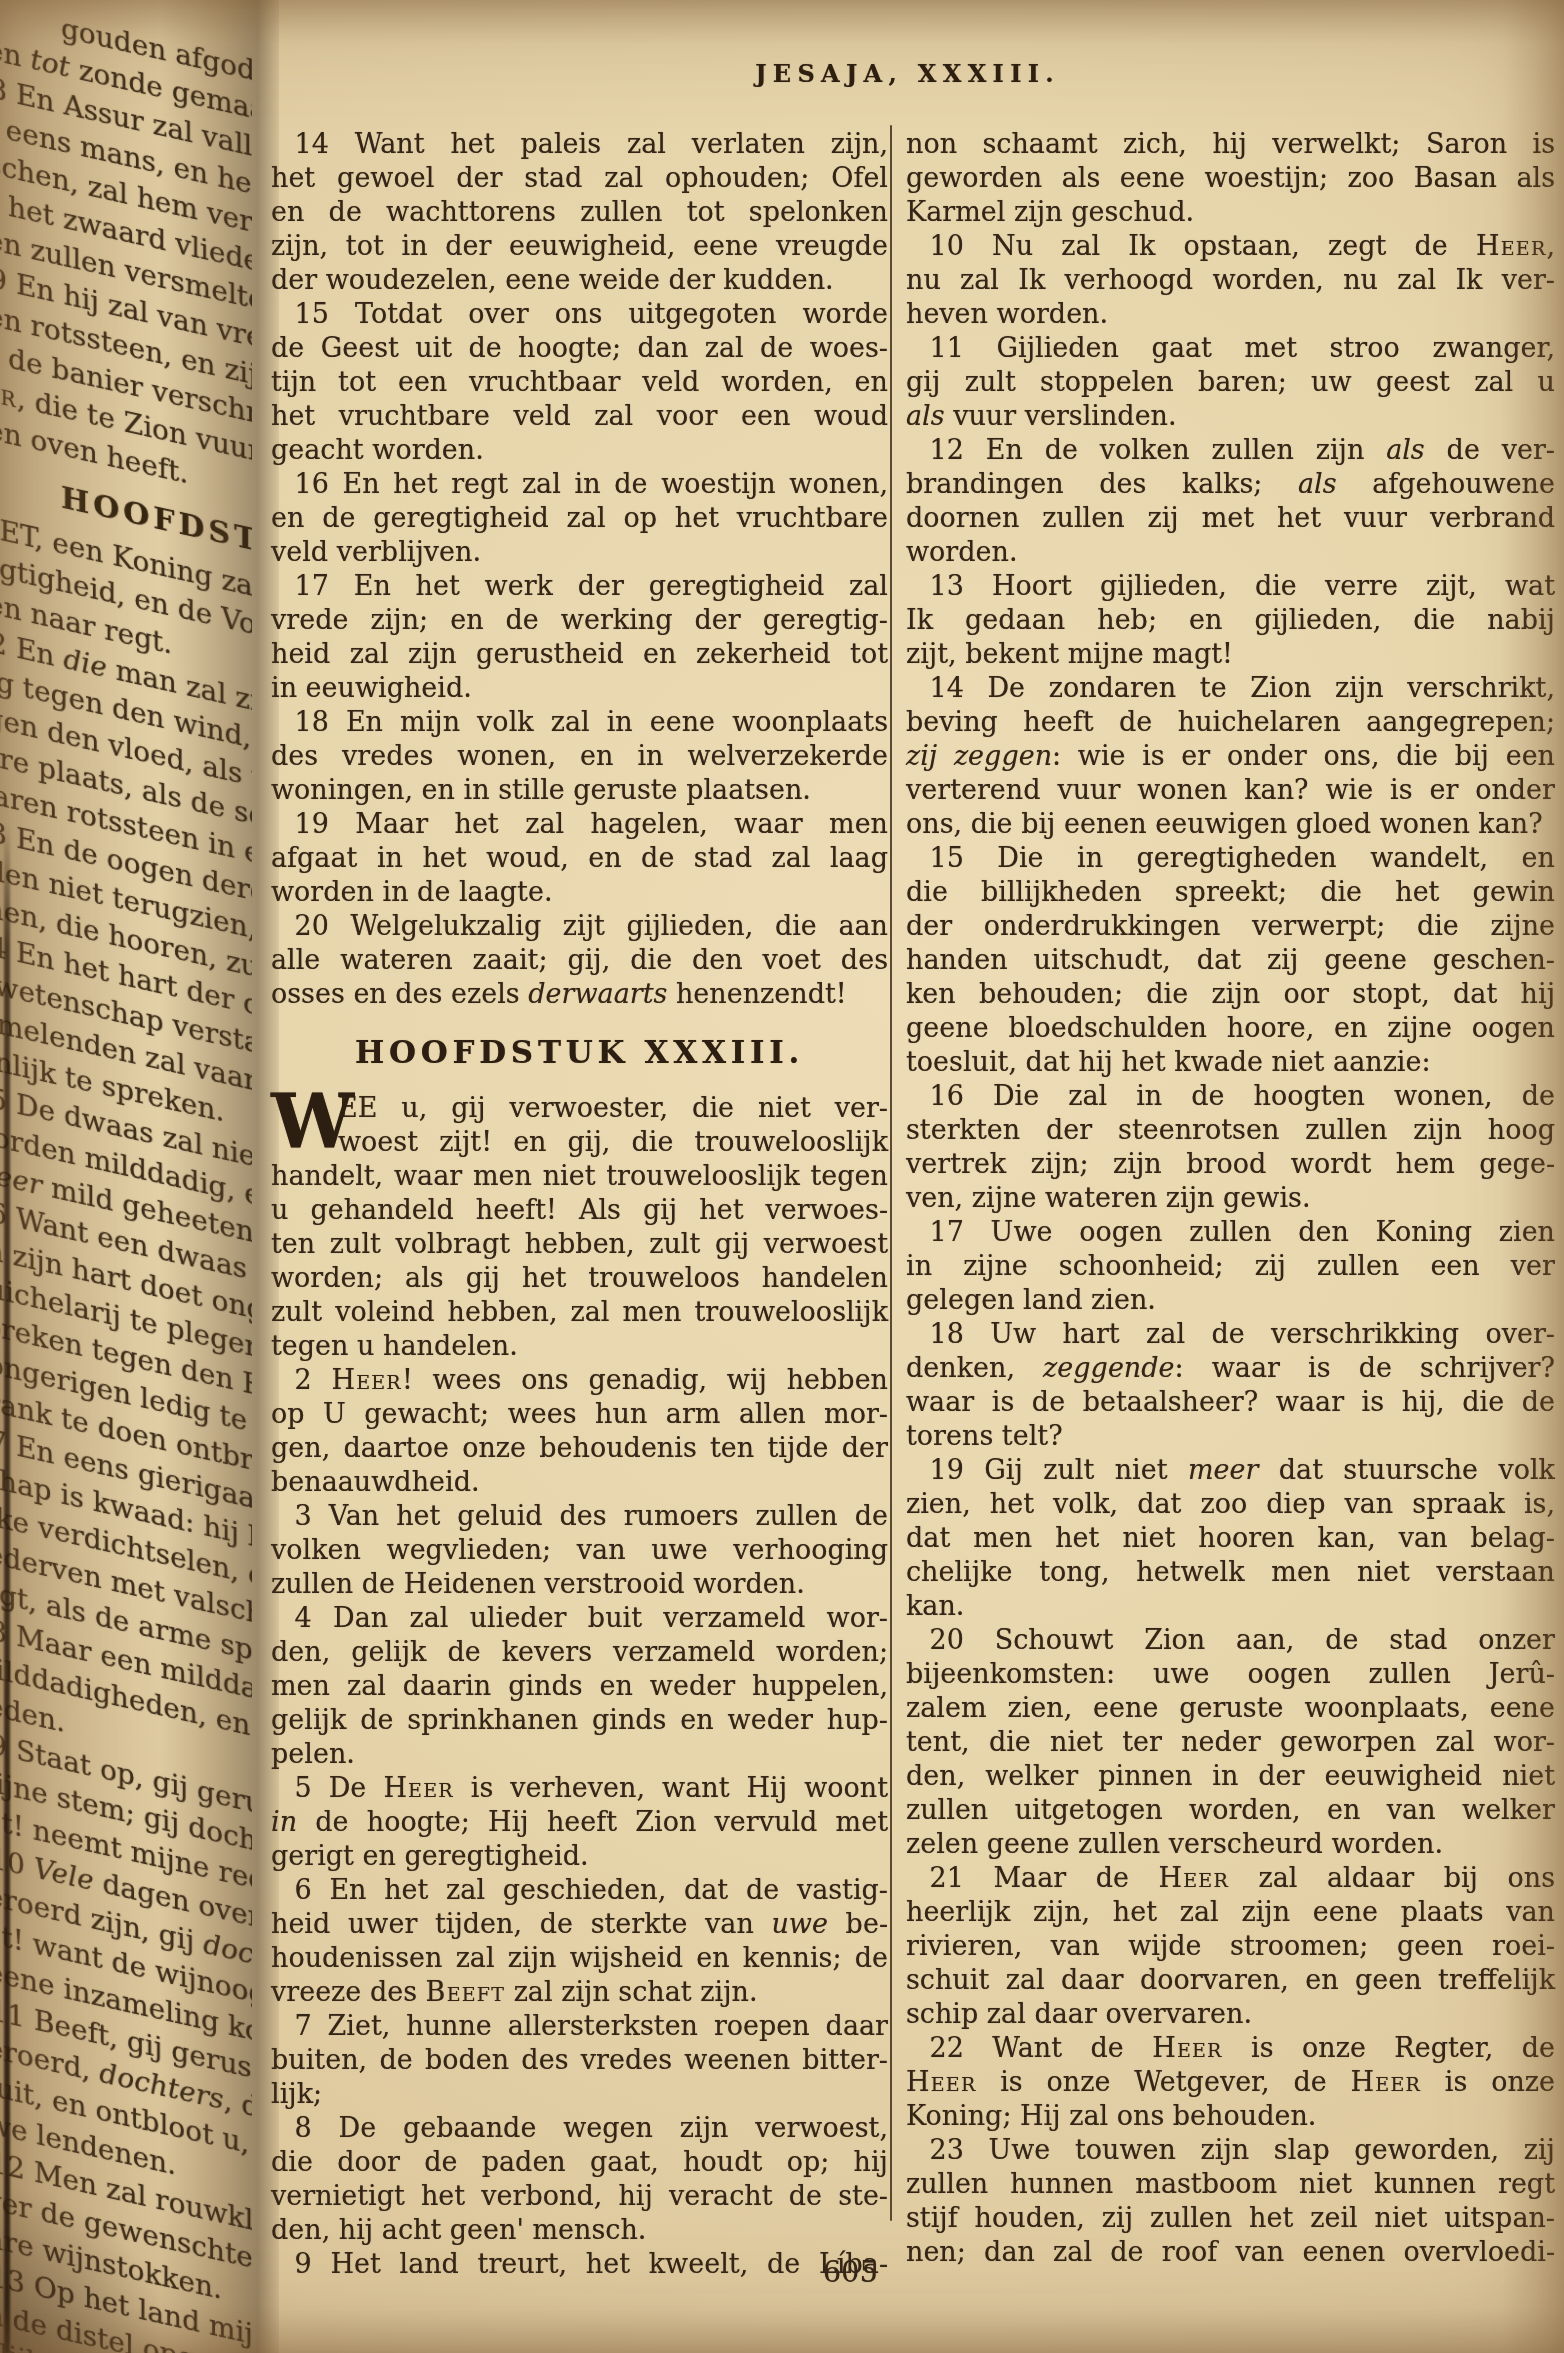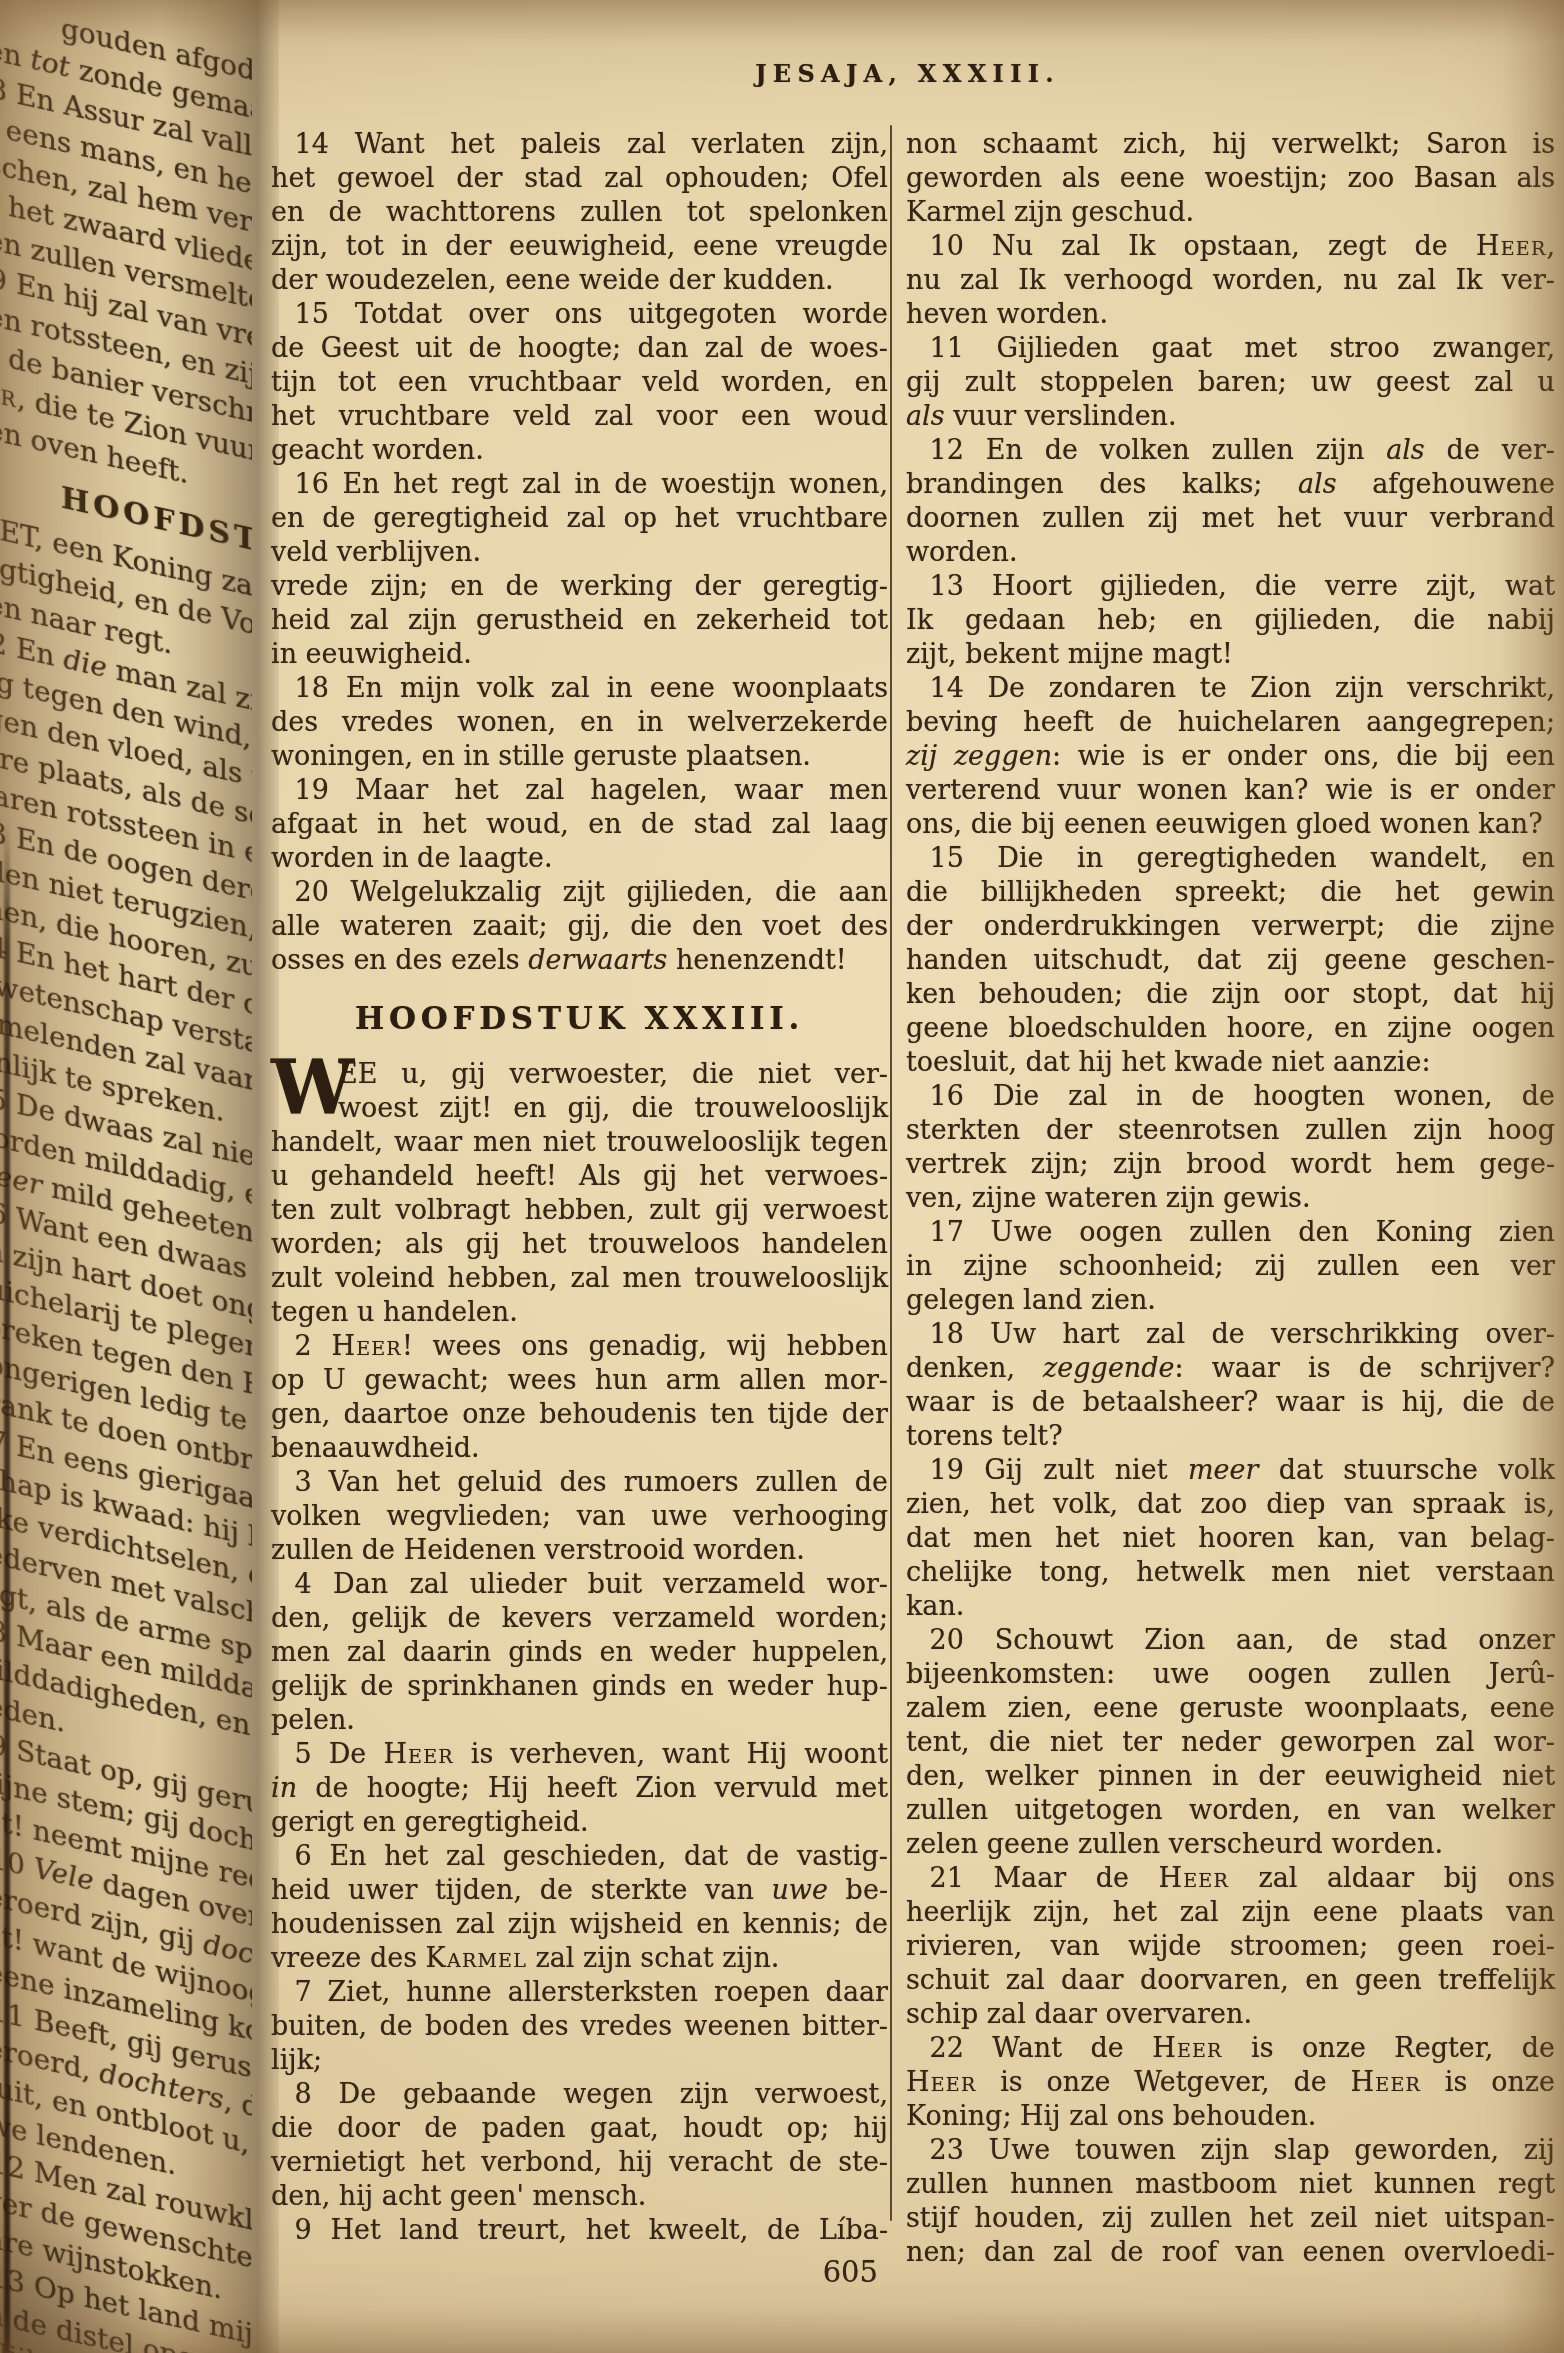--- a/index.html
+++ b/index.html
@@ -167,20 +167,21 @@
           <div class="line">tijn tot een vruchtbaar veld worden, en</div>
           <div class="line">het vruchtbare veld zal voor een woud</div>
           <div class="line end">geacht worden.</div>
         </div>
         <div class="para">
           <div class="line first">16 En het regt zal in de woestijn wonen,</div>
           <div class="line">en de geregtigheid zal op het vruchtbare</div>
           <div class="line end">veld verblijven.</div>
         </div>
         <div class="para">
+          <div class="line first">17 En het werk der geregtigheid zal</div>
           <div class="line">vrede zijn; en de werking der geregtig-</div>
           <div class="line">heid zal zijn gerustheid en zekerheid tot</div>
           <div class="line end">in eeuwigheid.</div>
         </div>
         <div class="para">
           <div class="line first">18 En mijn volk zal in eene woonplaats</div>
           <div class="line">des vredes wonen, en in welverzekerde</div>
           <div class="line end">woningen, en in stille geruste plaatsen.</div>
         </div>
         <div class="para">
@@ -227,21 +228,21 @@
         </div>
         <div class="para">
           <div class="line first">5 De <span class="sc">Heer</span> is verheven, want Hij woont</div>
           <div class="line"><i>in</i> de hoogte; Hij heeft Zion vervuld met</div>
           <div class="line end">gerigt en geregtigheid.</div>
         </div>
         <div class="para">
           <div class="line first">6 En het zal geschieden, dat de vastig-</div>
           <div class="line">heid uwer tijden, de sterkte van <i>uwe</i> be-</div>
           <div class="line">houdenissen zal zijn wijsheid en kennis; de</div>
-          <div class="line end">vreeze des <span class="sc">Karmel</span> zal zijn schat zijn.</div>
+          <div class="line end">vreeze des <span class="sc">Beeft</span> zal zijn schat zijn.</div>
         </div>
         <div class="para">
           <div class="line first">7 Ziet, hunne allersterksten roepen daar</div>
           <div class="line">buiten, de boden des vredes weenen bitter-</div>
           <div class="line end">lijk;</div>
         </div>
         <div class="para">
           <div class="line first">8 De gebaande wegen zijn verwoest,</div>
           <div class="line">die door de paden gaat, houdt op; hij</div>
           <div class="line">vernietigt het verbond, hij veracht de ste-</div>

